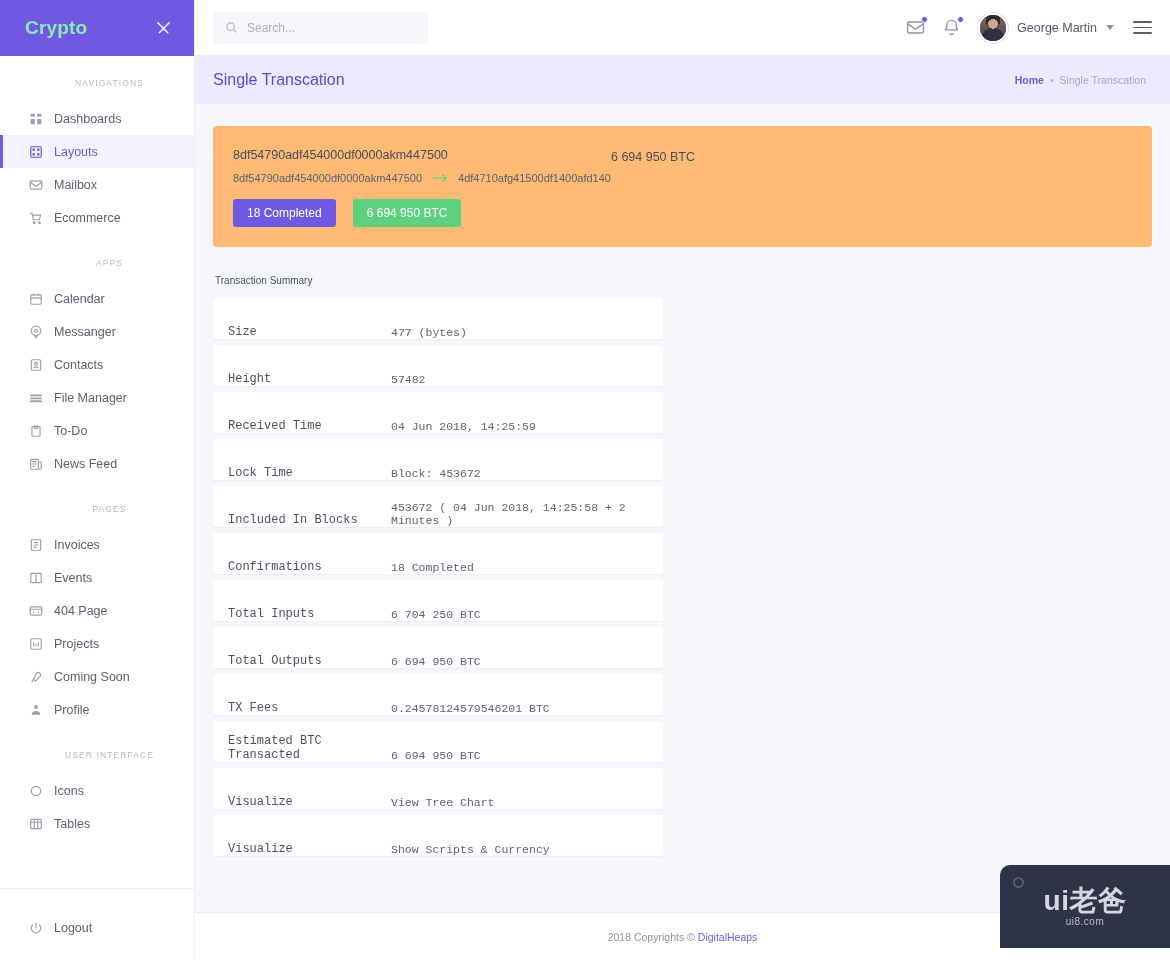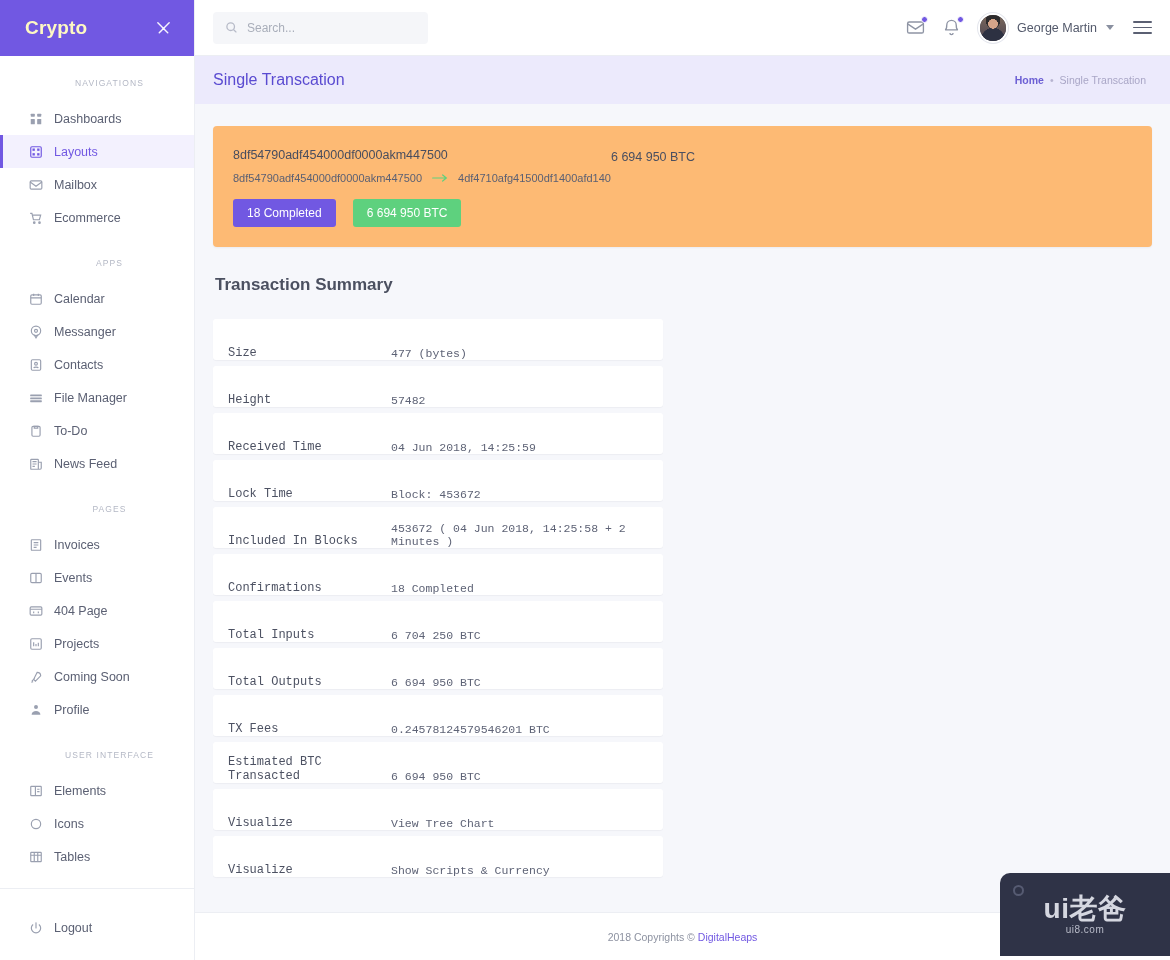--- a/index.html
+++ b/index.html
@@ -20,21 +20,21 @@
     flex: 0 0 195px;
     position: relative;
   }
   #brand {
     height: 56px; background: #7158e2;
     display: flex; align-items: center; justify-content: space-between;
     padding: 0 22px 0 25px;
     flex: 0 0 56px;
   }
   #brand .brand-title {
-    color: #fef9c3; font-size: 19px; font-weight: bold; letter-spacing: .2px;
+    color: #86efac; font-size: 19px; font-weight: bold; letter-spacing: .2px;
   }
   #brand .brand-icon { color: #fff; opacity: .95; display: flex; }
   .nav-scroll { flex: 1 1 auto; overflow: hidden; padding-top: 22px; }
   .nav-section-title {
     font-size: 8.5px; letter-spacing: 1.1px; color: #b4b8c5;
     padding: 0 0 0 25px; margin-bottom: 14px; text-transform: uppercase;
     font-weight: normal;
     text-align: center;
   }
   .nav-section { margin-bottom: 24px; }
@@ -121,21 +121,21 @@
   .tx-arrow { color: #5ed17e; display: flex; }
   .tx-badges { display: flex; gap: 17px; }
   .badge {
     border-radius: 3px; padding: 7px 14px; color: #fff;
     font-size: 12px; cursor: pointer; display: inline-block;
   }
   .badge.purple { background: #7158e2; }
   .badge.green { background: #5ed17e; }
   .tx-amount { font-size: 12.5px; color: #4a4f60; padding-top: 2px; white-space: nowrap; }
 
-  .section-title { font-size: 17px; color: #4b5060; margin: 28px 0 24px 2px; font-weight: bold; }
+  .section-title { font-size: 10px; color: #4b5060; margin: 28px 0 12px 2px; font-weight: normal; }
 
   .summary-table { width: 450px; }
   .sum-row {
     background: #fff; height: 41px; display: flex; align-items: flex-end;
     margin-bottom: 6px; border-radius: 3px;
     box-shadow: 0 1px 1px rgba(30,35,60,.04);
     padding-left: 15px;
     font-family: Liberation Mono, monospace;
   }
   .sum-label { width: 163px; flex: 0 0 163px; font-size: 12px; color: #4c5162; }
@@ -145,21 +145,21 @@
   #footer {
     height: 48px; flex: 0 0 48px; background: #fff;
     border-top: 1px solid #eceef3;
     display: flex; align-items: center; justify-content: center;
     font-size: 10.5px; color: #8d92a1;
   }
   #footer a { color: #7158e2; text-decoration: none; margin-left: 3px; }
 
   
   #watermark {
-    position: fixed; right: 0; bottom: 4px; width: 170px; height: 83px;
+    position: fixed; right: 0; bottom: 12px; width: 170px; height: 83px;
     background: #2f3347; border-top-left-radius: 10px;
     display: flex; flex-direction: column; align-items: center; justify-content: center;
     gap: 1px;
   }
   #watermark .wm-dot {
     position: absolute; left: 13px; top: 12px; width: 11px; height: 11px;
     border: 2px solid #565b72; border-radius: 50%;
   }
   #watermark .wm-main { color: #d5d7e0; font-size: 28px; font-weight: bold; letter-spacing: .5px; line-height: 1; }
   #watermark .wm-sub { color: #b9bcc9; font-size: 10px; letter-spacing: .5px; }
@@ -358,30 +358,20 @@
               <path d="M4.5 20c0-4 3.4-6.2 7.5-6.2S19.5 16 19.5 20z"></path>
             </svg>
         </span>
         <span>Profile</span>
       </div>
     </div>
 
     <div class="nav-section">
       <div class="nav-section-title">USER INTERFACE</div>
 
-      <div class="nav-item">
-        <span class="ico">
-          <svg width="14" height="14" viewBox="0 0 24 24" fill="none" stroke="currentColor" stroke-width="2">
-              <rect x="3" y="4" width="18" height="16" rx="1"></rect>
-              <path d="M11 4v16"></path>
-              <path d="M14 9h4M14 13h4"></path>
-            </svg>
-        </span>
-        <span>Elements</span>
-      </div>
 
 
       <div class="nav-item">
         <span class="ico">
           <svg width="14" height="14" viewBox="0 0 24 24" fill="none" stroke="currentColor" stroke-width="2">
               <circle cx="12" cy="12" r="8"></circle>
             </svg>
         </span>
         <span>Icons</span>
       </div>

